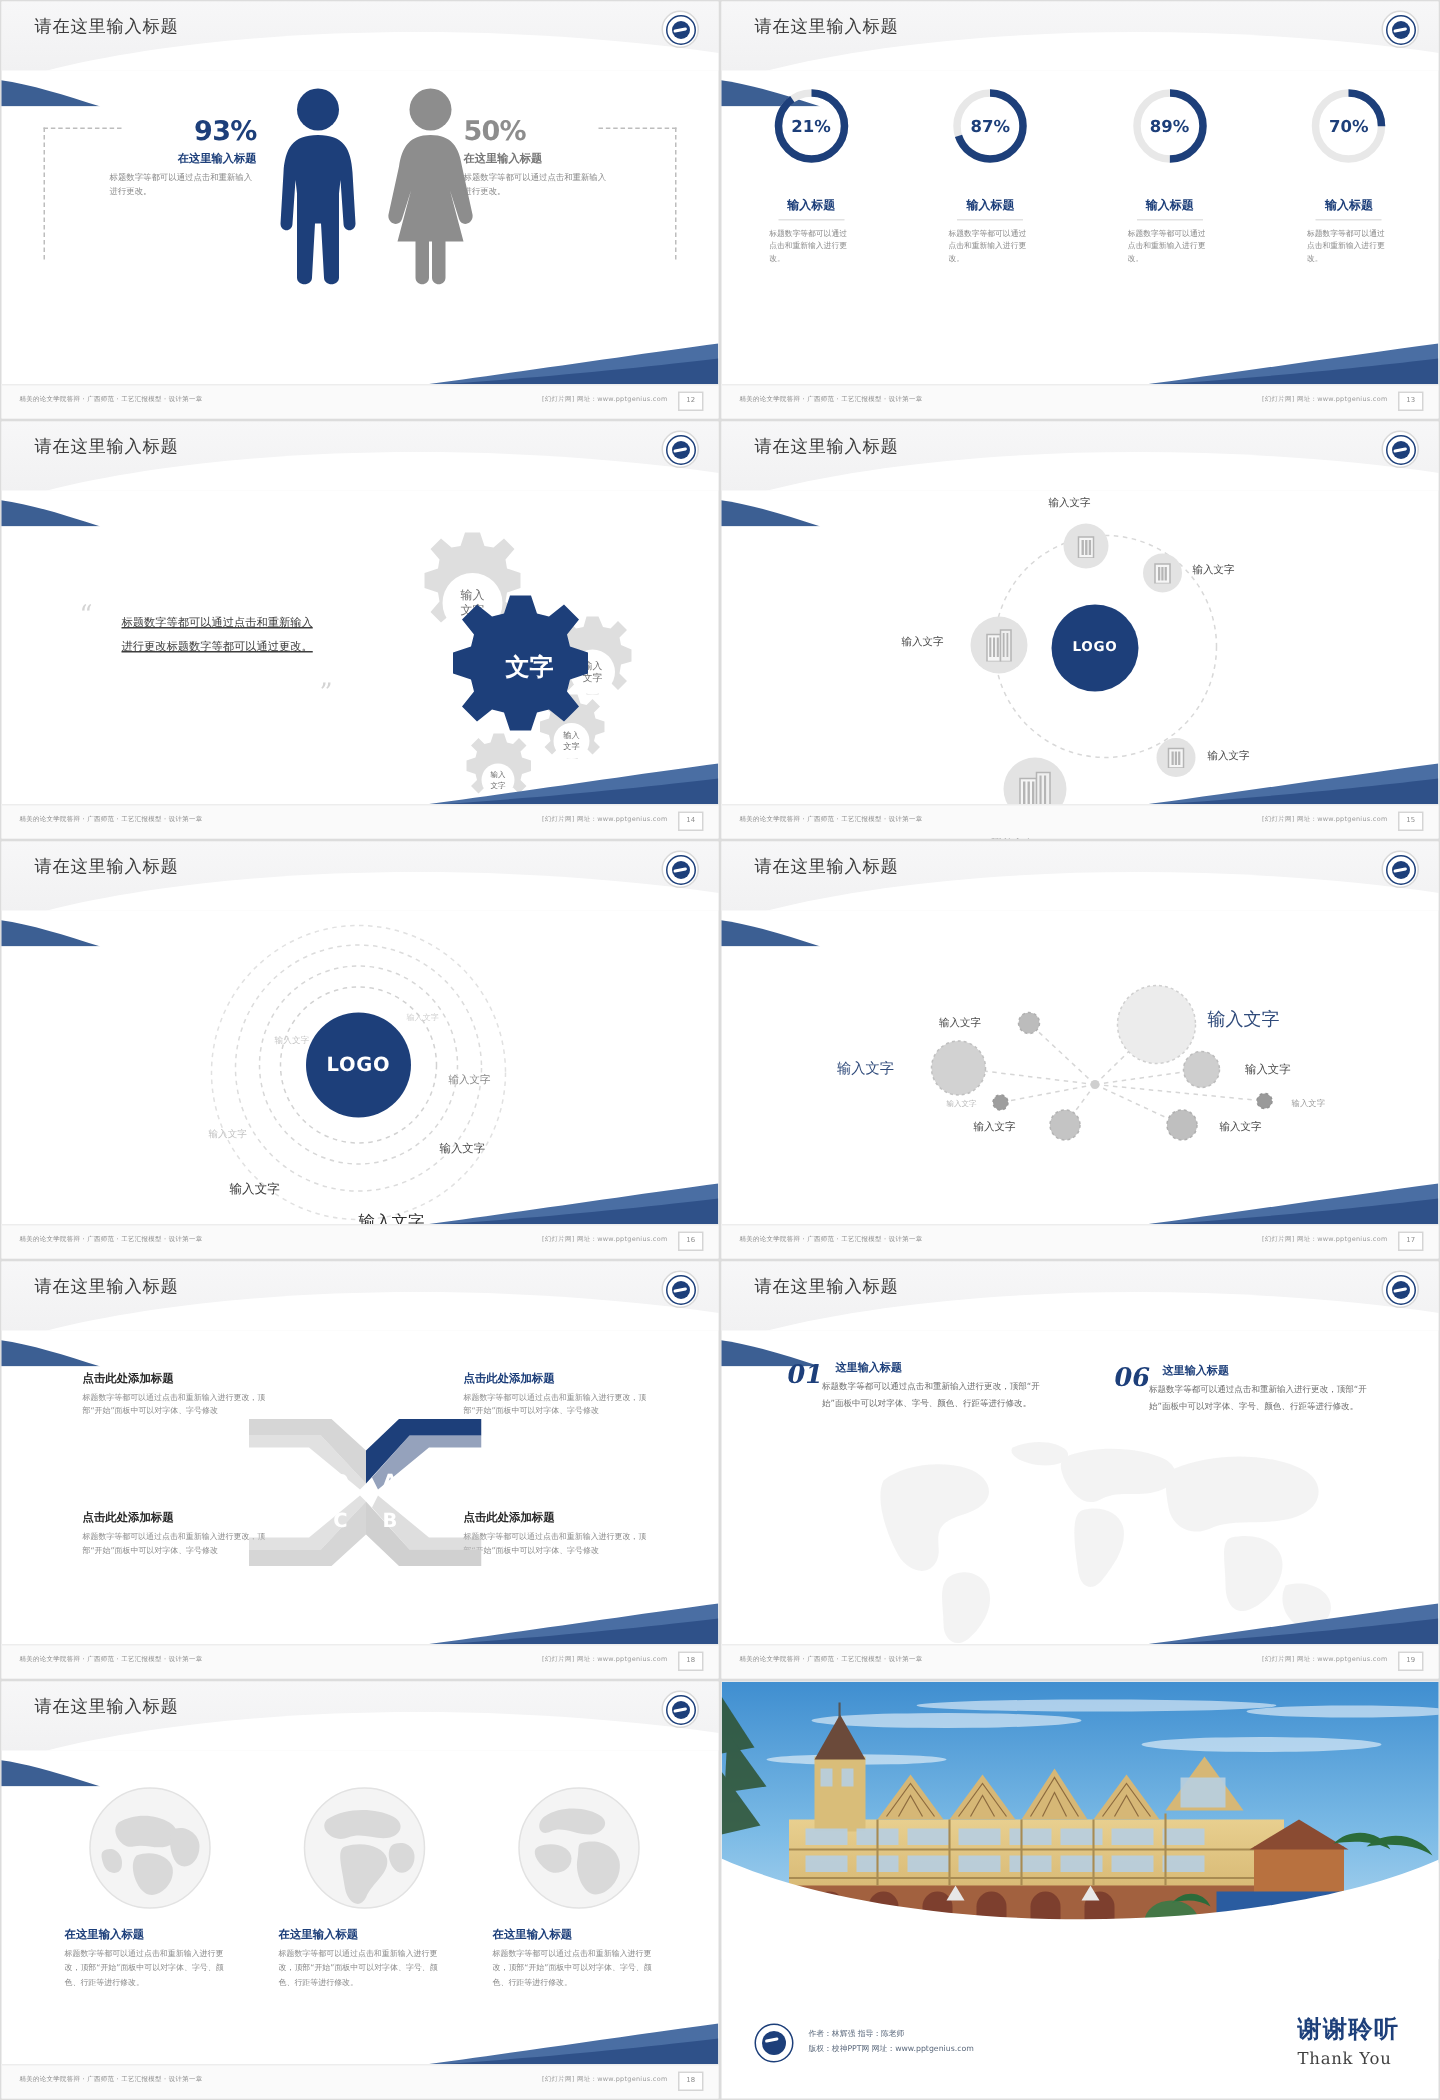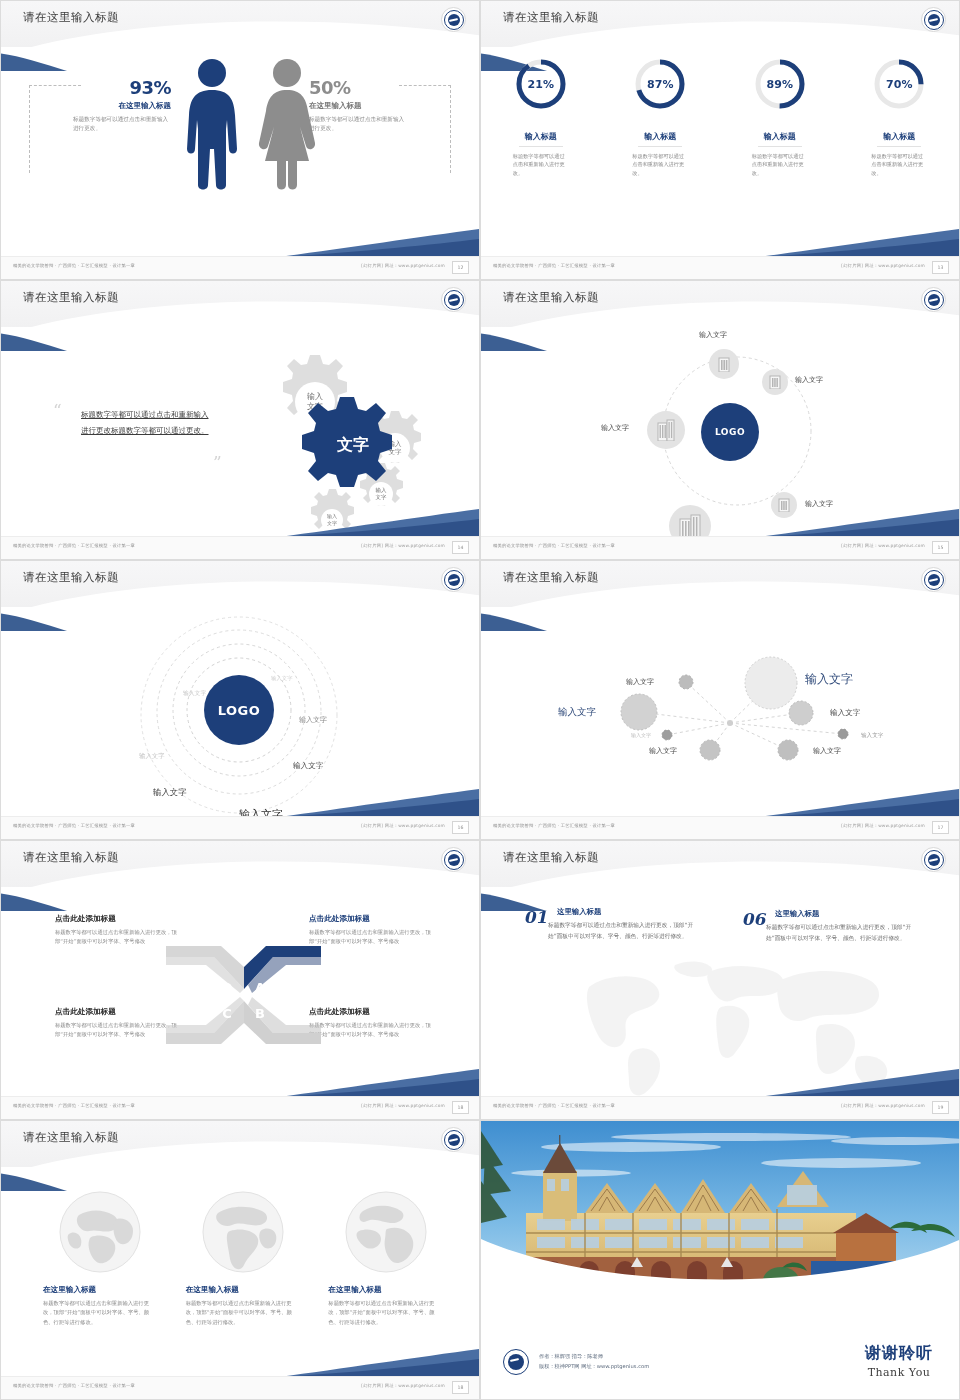--- a/index.html
+++ b/index.html
@@ -857,20 +857,20 @@
         <div class="ring" style="width:24px;height:24px;border-width:1.4px;">
               <div class="core" style="width:16px;height:16px;"></div>
             </div>
       </div>
       <div>
         <div class="cred">作者：林辉强    指导：陈老师</div>
         <div class="cred">版权：校神PPT网   网址：www.pptgenius.com</div>
       </div>
     </div>
 
-    <div style="position:absolute;right:26px;bottom:20px;text-align:center;">
+    <div style="position:absolute;right:26px;bottom:20px;text-align:left;">
       <div class="thanks-cn">谢谢聆听</div>
       <div class="thanks-en">Thank You</div>
     </div>
   </div>
 
 </div>
 </div>
 
 </body></html>

